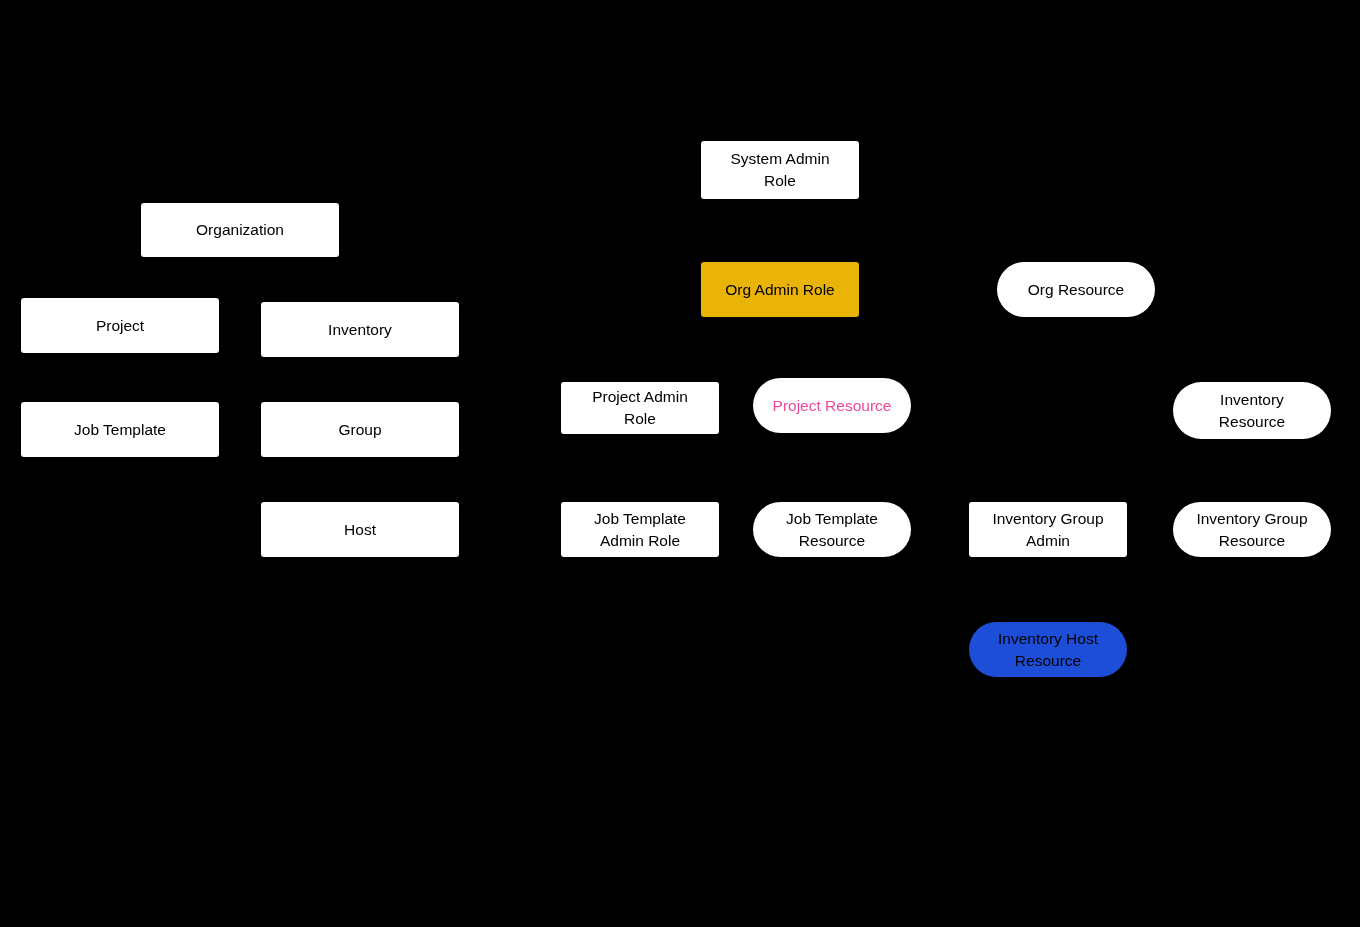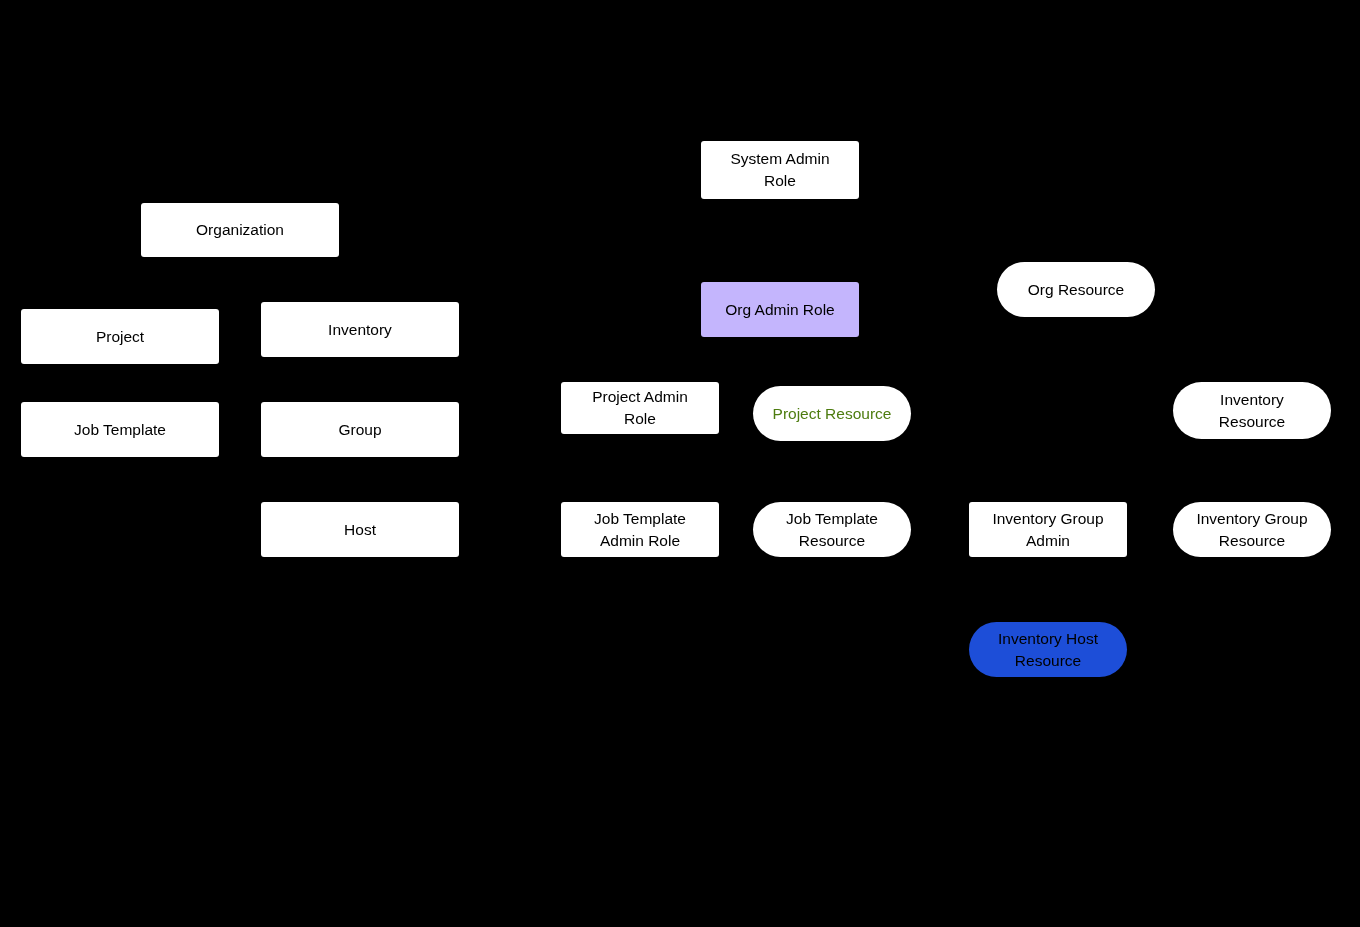--- a/index.html
+++ b/index.html
@@ -36,32 +36,32 @@
   }
   .node.pill {
     border-radius: 29px;
   }
 </style>
 </head>
 <body>
 
 <div id="canvas" style="background: rgb(0, 0, 0);">
     <div class="node rect" style="left: 141px; top: 203px; width: 198px; height: 54px; background: rgb(255, 255, 255); color: rgb(0, 0, 0);"><span>Organization</span></div>
-    <div class="node rect" style="left: 21px; top: 309px; width: 198px; height: 55px; background: rgb(255, 255, 255); color: rgb(0, 0, 0);"><span>Project</span></div>
+    <div class="node rect" style="left: 21px; top: 298px; width: 198px; height: 55px; background: rgb(255, 255, 255); color: rgb(0, 0, 0);"><span>Project</span></div>
     <div class="node rect" style="left: 261px; top: 302px; width: 198px; height: 55px; background: rgb(255, 255, 255); color: rgb(0, 0, 0);"><span>Inventory</span></div>
     <div class="node rect" style="left: 21px; top: 402px; width: 198px; height: 55px; background: rgb(255, 255, 255); color: rgb(0, 0, 0);"><span>Job Template</span></div>
     <div class="node rect" style="left: 261px; top: 402px; width: 198px; height: 55px; background: rgb(255, 255, 255); color: rgb(0, 0, 0);"><span>Group</span></div>
     <div class="node rect" style="left: 261px; top: 502px; width: 198px; height: 55px; background: rgb(255, 255, 255); color: #000000;"><span>Host</span></div>
     <div class="node rect" style="left: 701px; top: 141px; width: 158px; height: 58px; background: rgb(255, 255, 255); color: rgb(0, 0, 0);"><span>System Admin
 Role</span></div>
-    <div class="node rect" style="left: 701px; top: 262px; width: 158px; height: 55px; background: #c4b5fd; color: rgb(0, 0, 0); margin-top: 20px;"><span>Org Admin Role</span></div>
+    <div class="node rect" style="left: 701px; top: 262px; width: 158px; height: 55px; background: #eab308; color: rgb(0, 0, 0);"><span>Org Admin Role</span></div>
     <div class="node pill" style="left: 997px; top: 262px; width: 158px; height: 55px; background: rgb(255, 255, 255); color: rgb(0, 0, 0);"><span>Org Resource</span></div>
     <div class="node rect" style="left: 561px; top: 382px; width: 158px; height: 52px; background: rgb(255, 255, 255); color: rgb(0, 0, 0);"><span>Project Admin
 Role</span></div>
-    <div class="node pill" style="left: 753px; top: 386px; width: 158px; height: 55px; background: rgb(255, 255, 255); color: #4d7c0f;"><span>Project Resource</span></div>
+    <div class="node pill" style="left: 753px; top: 378px; width: 158px; height: 55px; background: rgb(255, 255, 255); color: #ec4899;"><span>Project Resource</span></div>
     <div class="node pill" style="left: 1173px; top: 382px; width: 158px; height: 57px; background: rgb(255, 255, 255); color: rgb(0, 0, 0);"><span>Inventory
 Resource</span></div>
     <div class="node rect" style="left: 561px; top: 502px; width: 158px; height: 55px; background: rgb(255, 255, 255); color: rgb(0, 0, 0);"><span>Job Template
 Admin Role</span></div>
     <div class="node pill" style="left: 753px; top: 502px; width: 158px; height: 55px; background: rgb(255, 255, 255); color: rgb(0, 0, 0);"><span>Job Template
 Resource</span></div>
     <div class="node rect" style="left: 969px; top: 502px; width: 158px; height: 55px; background: rgb(255, 255, 255); color: rgb(0, 0, 0);"><span>Inventory Group
 Admin</span></div>
     <div class="node pill" style="left: 1173px; top: 502px; width: 158px; height: 55px; background: rgb(255, 255, 255); color: rgb(0, 0, 0);"><span>Inventory Group
 Resource</span></div>

